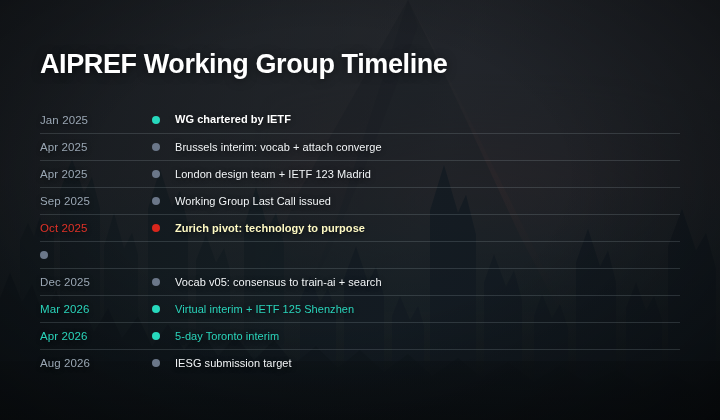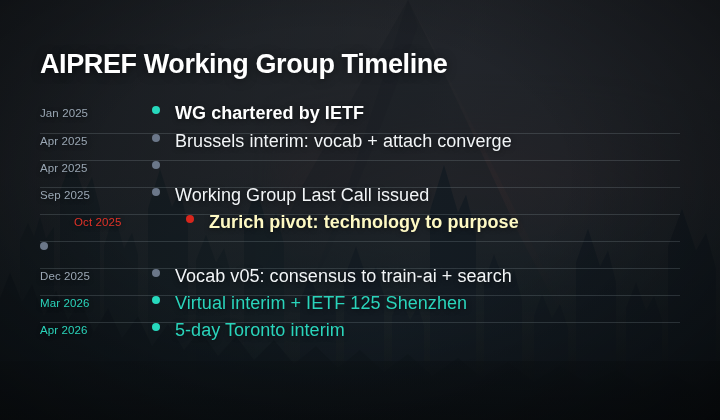--- a/index.html
+++ b/index.html
@@ -86,21 +86,21 @@
     white-space:nowrap;
   }
 
   .timeline{
     position:absolute;left:40px;top:106px;width:640px;
   }
 
   .row{
     position:relative;
     height:27px;
-    display:flex;align-items:flex-start;
+    display:flex;align-items:center;
     box-sizing:border-box;
   }
   .row + .row{
     border-top:1px solid rgba(190,205,215,0.17);
   }
 
   .date{
     width:112px;flex:0 0 112px;
     font-size:11.5px;line-height:14px;
     color:#9aa7b4;
@@ -112,36 +112,36 @@
     width:23px;flex:0 0 23px;
     display:flex;align-items:center;justify-content:flex-start;
   }
   .dot{
     width:8px;height:8px;border-radius:50%;
     background:#6b7789;
     display:block;
   }
   .label{
     flex:1 1 auto;
-    font-size:18px;line-height:15px;
+    font-size:11px;line-height:15px;
     color:#f2f5f7;
     white-space:nowrap;
     letter-spacing:.05px;
     text-shadow:0 1px 5px rgba(0,0,0,.55);
   }
 
   
   .row.is-bold .label{font-weight:700;}
   .row.is-bold .date{font-weight:400;}
 
   .row.is-start .dot{background:#27d9bd;}
   .row.is-start .label{color:#ffffff;}
 
   .row.is-alert .dot{background:#d9261c;}
-  .row.is-alert .date{color:#e03228;margin-left:34px;}
+  .row.is-alert .date{color:#e03228;}
   .row.is-alert .label{color:#fef9c3;}
 
   .row.is-upcoming .dot{background:#27d9bd;}
   .row.is-upcoming .date{color:#2ad4bb;}
   .row.is-upcoming .label{color:#2ad4bb;}
 </style>
 </head>
 <body>
 
 <div id="slide">
@@ -210,20 +210,21 @@
           <div class="dotcell">
             <span class="dot"></span>
           </div>
           <div class="label">Brussels interim: vocab + attach converge</div>
         </div>
         <div class="row">
           <div class="date">Apr 2025</div>
           <div class="dotcell">
             <span class="dot"></span>
           </div>
+          <div class="label">London design team + IETF 123 Madrid</div>
         </div>
         <div class="row">
           <div class="date">Sep 2025</div>
           <div class="dotcell">
             <span class="dot"></span>
           </div>
           <div class="label">Working Group Last Call issued</div>
         </div>
         <div class="row is-bold is-alert">
           <div class="date">Oct 2025</div>
@@ -251,16 +252,23 @@
           </div>
           <div class="label">Virtual interim + IETF 125 Shenzhen</div>
         </div>
         <div class="row is-upcoming">
           <div class="date">Apr 2026</div>
           <div class="dotcell">
             <span class="dot"></span>
           </div>
           <div class="label">5-day Toronto interim</div>
         </div>
+        <div class="row">
+          <div class="date">Aug 2026</div>
+          <div class="dotcell">
+            <span class="dot"></span>
+          </div>
+          <div class="label">IESG submission target</div>
+        </div>
       </div>
 
   </div>
 </div>
 
 </body></html>

